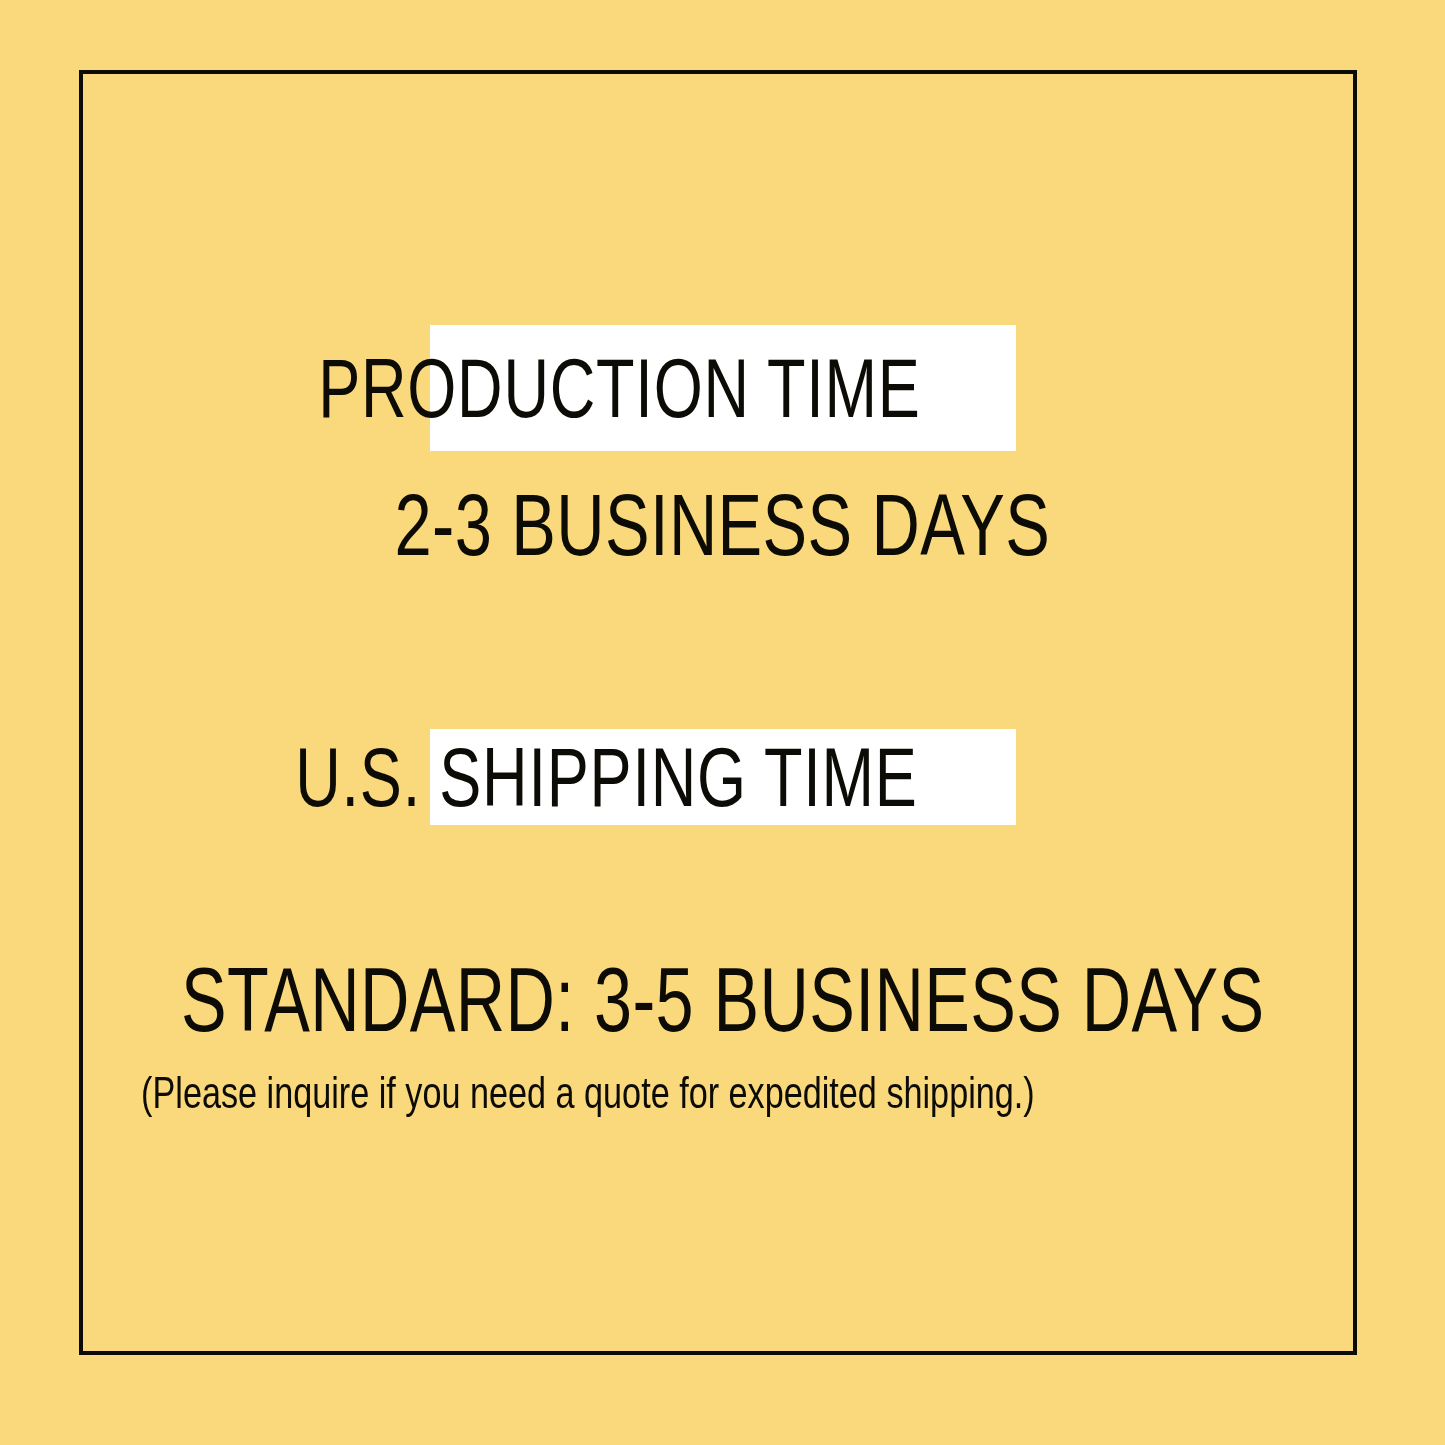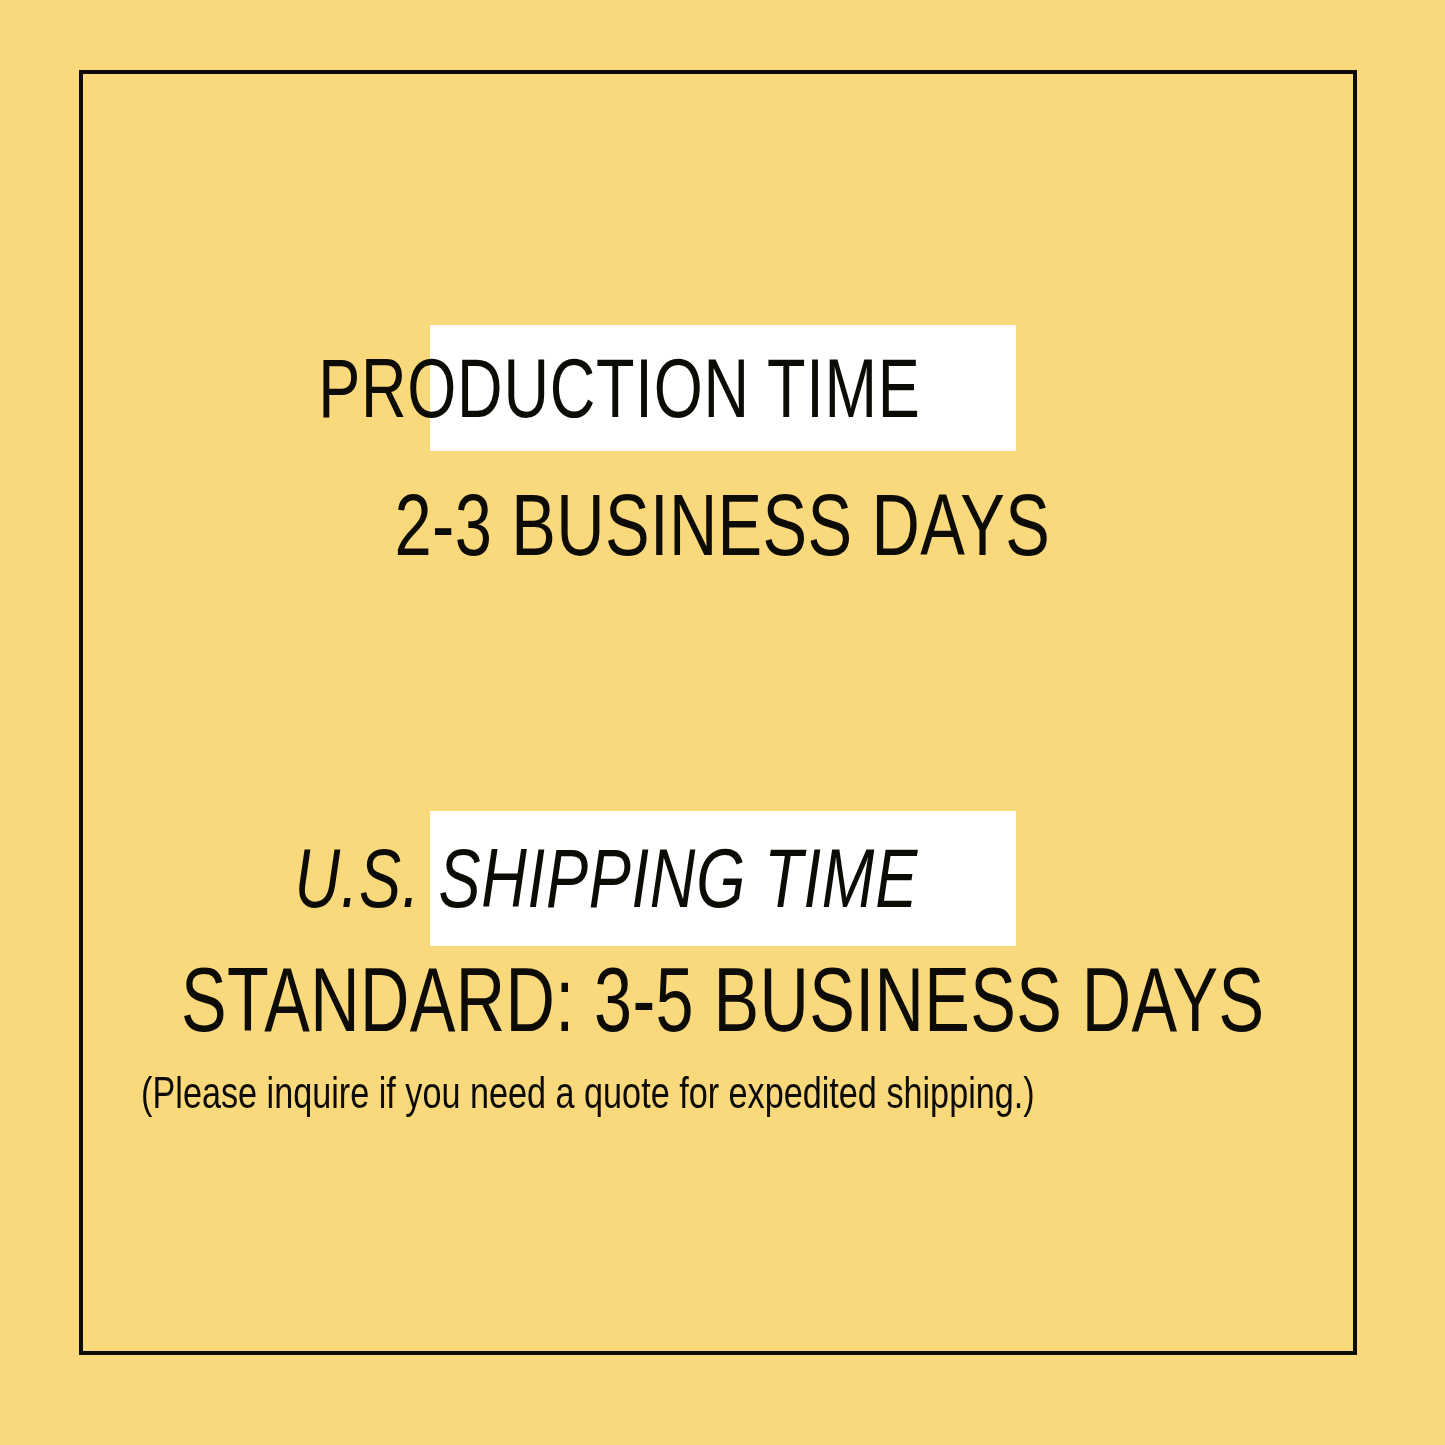--- a/index.html
+++ b/index.html
@@ -51,23 +51,22 @@
     background: #ffffff;
     display: flex;
     align-items: center;
     justify-content: flex-end;
   }
   #band-production {
     top: 325px;
     height: 126px;
   }
   #band-shipping {
-    top: 811px;
-    height: 135px;
-    font-style: italic;
+    top: 729px;
+    height: 96px;
   }
   .band-text {
     font-size: 83px;
     line-height: 1;
     letter-spacing: 1px;
   }
 
   
   .statement {
     position: absolute;

